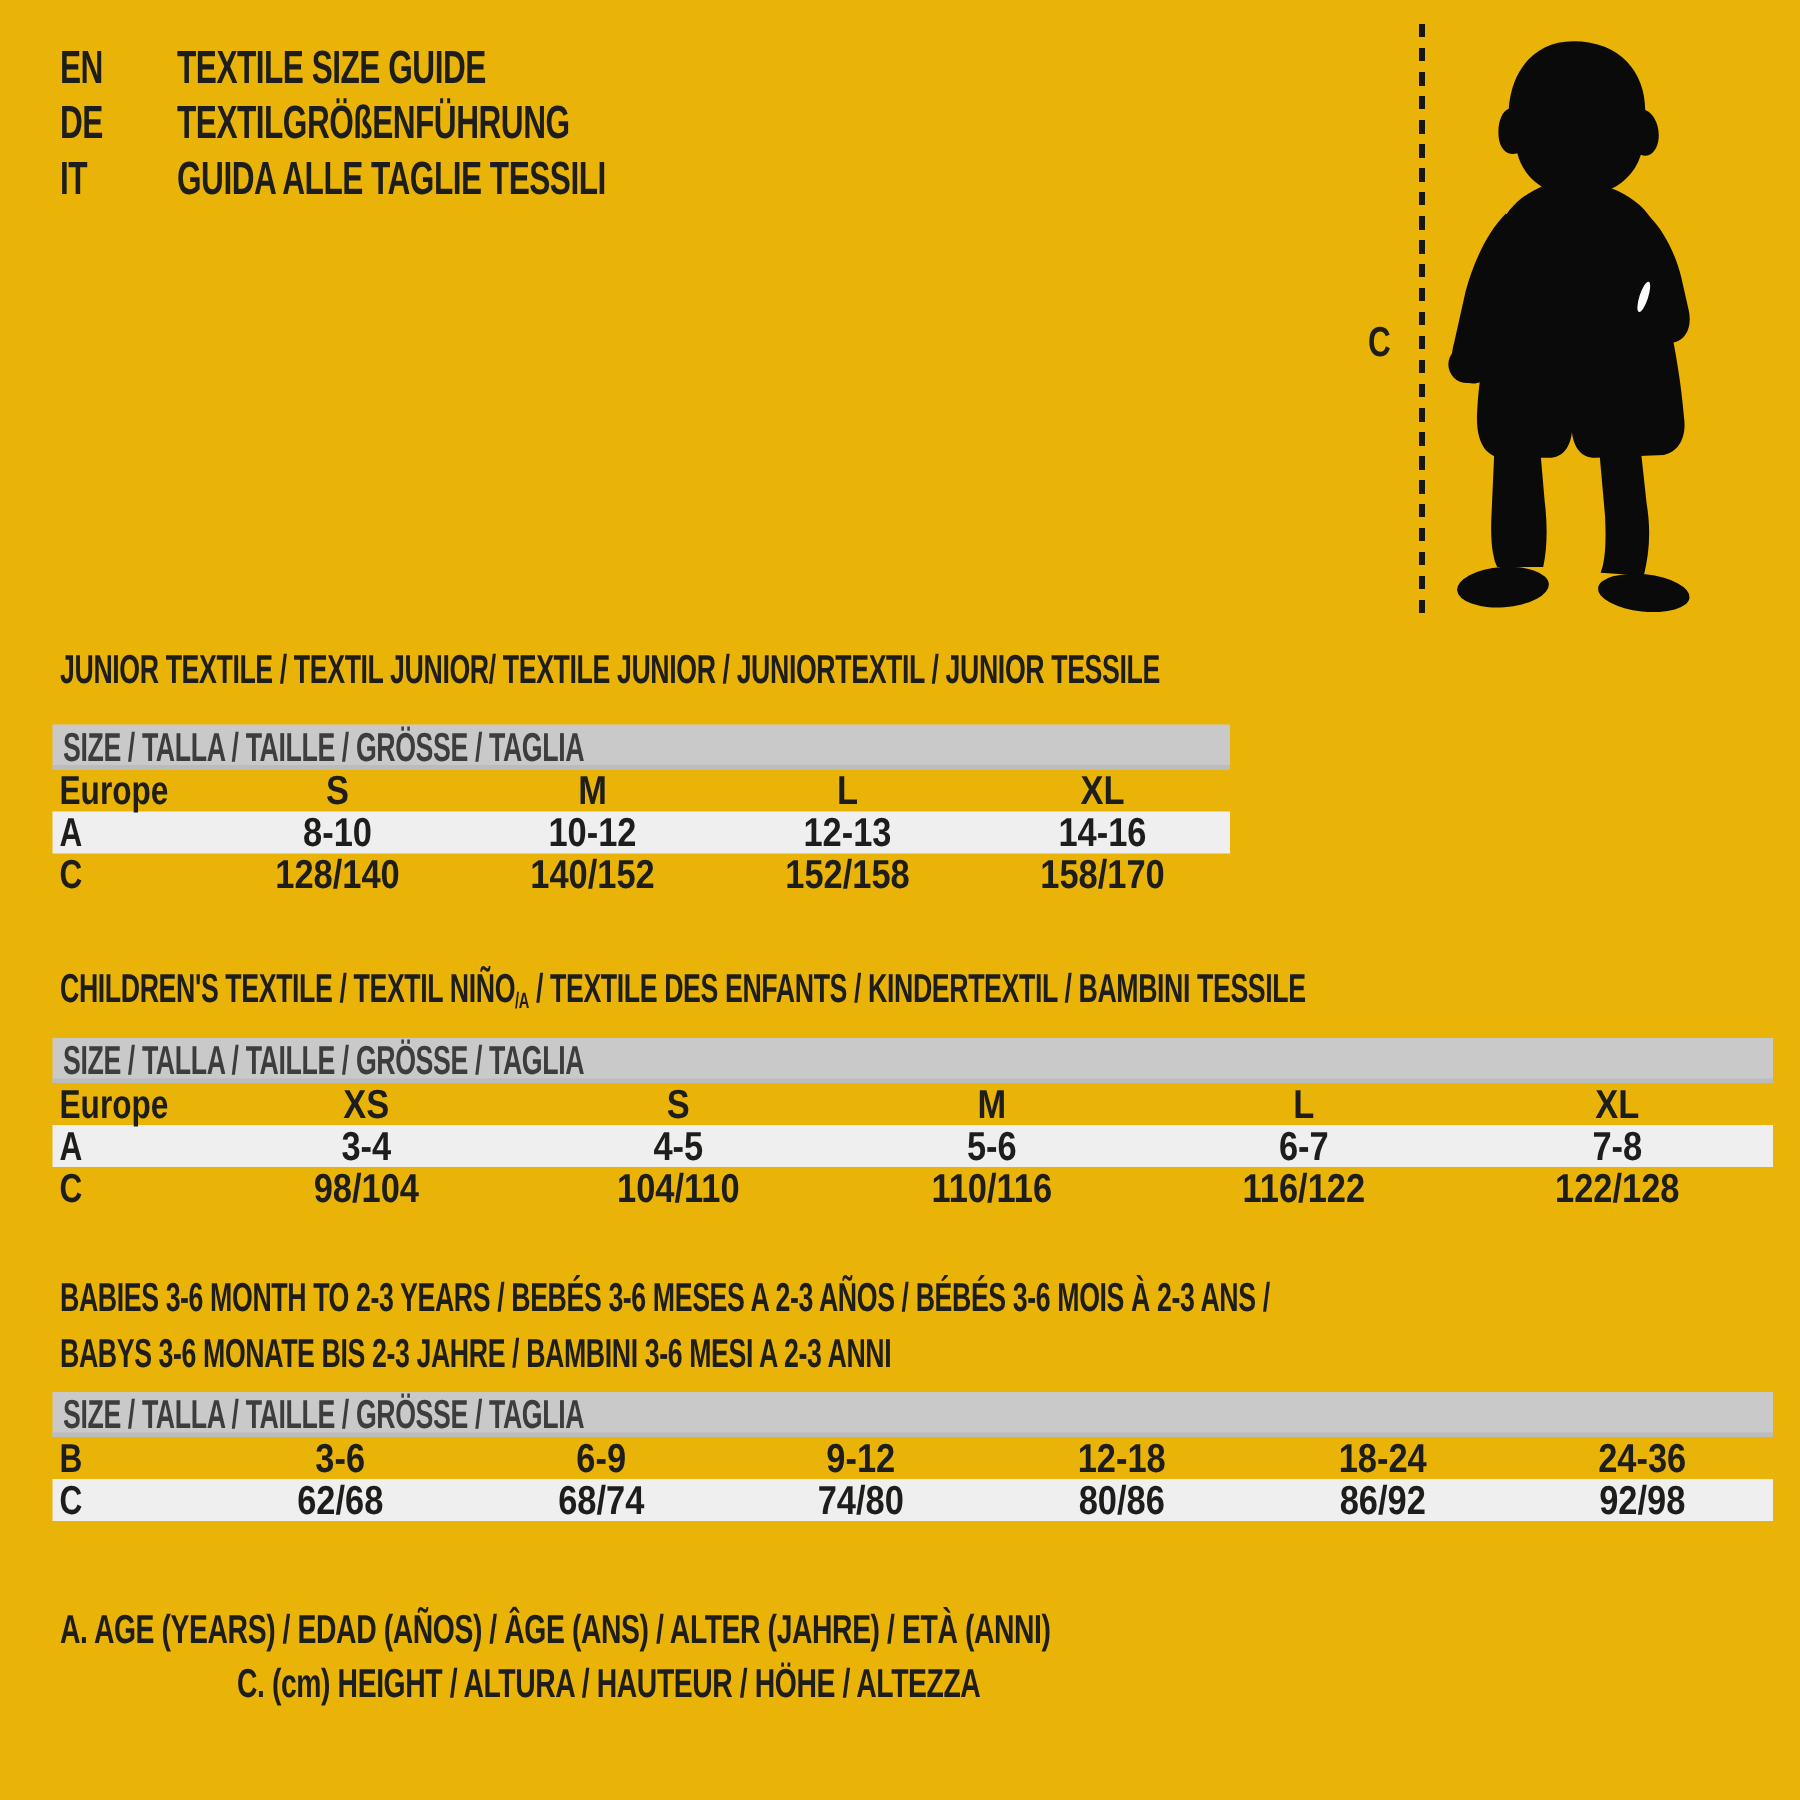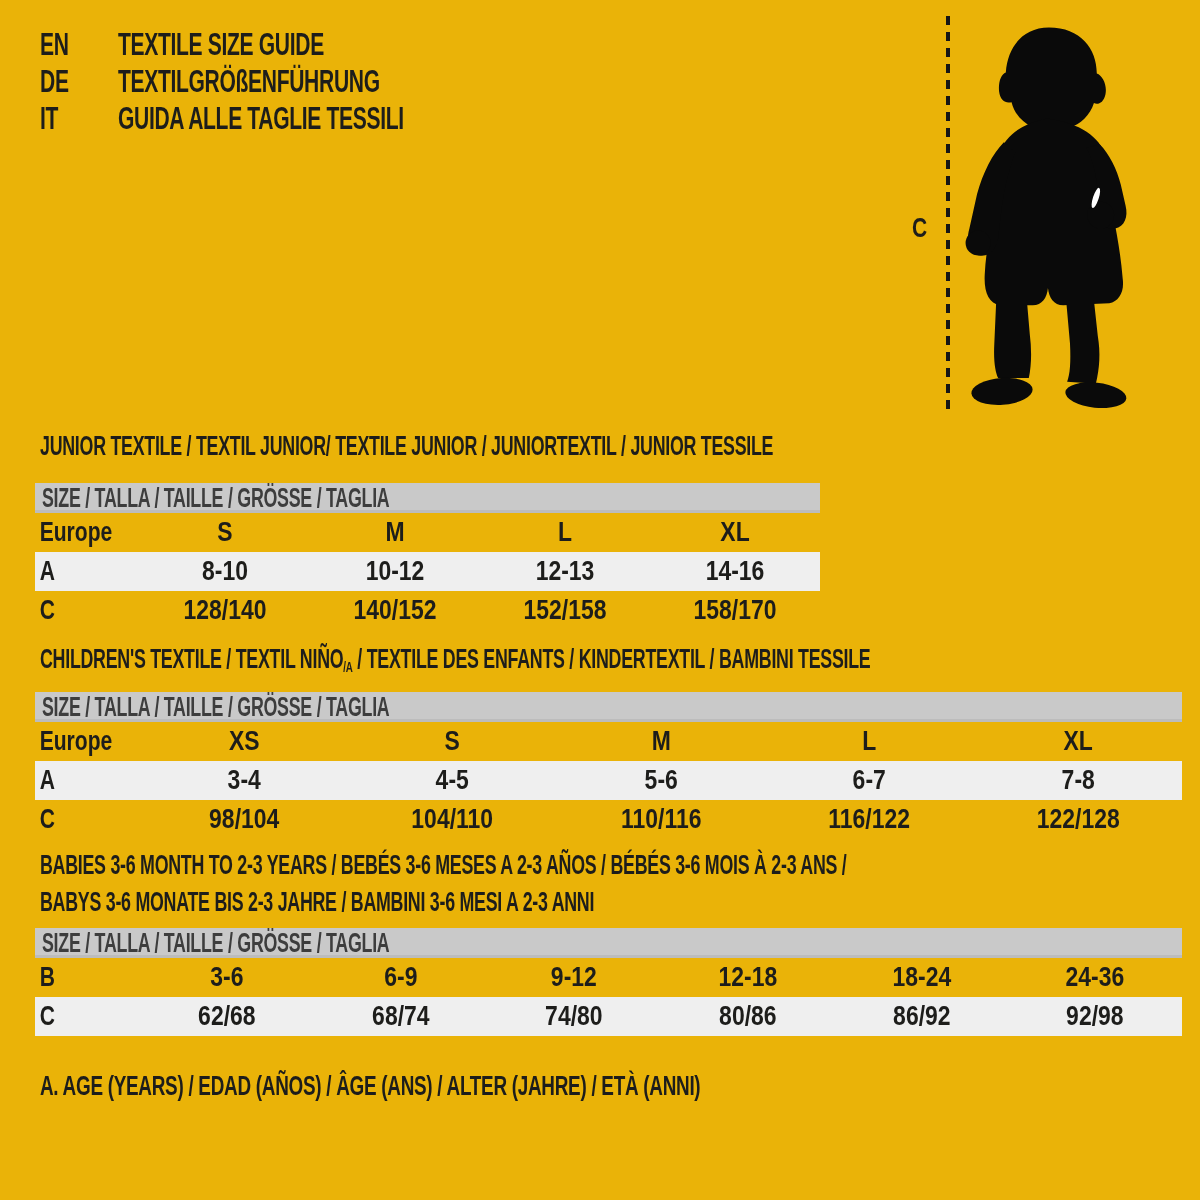--- a/index.html
+++ b/index.html
@@ -41,21 +41,21 @@
   .t3b{top:887px;}
 
   
   .table{position:absolute;left:35px;}
   .tbl1{top:483px;width:785px;}
   .tbl2{top:692px;width:1147px;}
   .tbl3{top:928px;width:1147px;}
   .size-bar{height:30px;background:var(--bar);border-bottom:3px solid var(--bar-edge);
     box-sizing:border-box;display:flex;padding-left:7px;
     font-size:27px;color:#3d3d3d;letter-spacing:-.4px;}
-  .t-row{display:flex;height:39px;align-items:center;}
+  .t-row{display:flex;height:28px;align-items:center;}
   .t-row.shaded{background:var(--shade);}
   .t-label{flex:0 0 105px;width:105px;padding-left:6px;font-size:27px;
     display:inline-block;transform:scaleX(.78);transform-origin:0 50%;white-space:nowrap;box-sizing:border-box;}
   .t-cell{flex:1;text-align:center;font-size:27px;transform:scaleX(.85);transform-origin:50% 50%;white-space:nowrap;}
 
   
   .footnotes{position:absolute;left:40px;top:1068px;}
   .fn-line{height:36px;display:flex;align-items:center;font-size:27px;letter-spacing:-.4px;justify-content:center;}
   .fn-line span{display:inline-block;transform:scaleX(.70);transform-origin:0 50%;white-space:nowrap;}
 </style>
@@ -198,15 +198,18 @@
           <span class="t-cell">86/92</span>
           <span class="t-cell">92/98</span>
         </div>
       </div>
   </div>
 
   <div class="footnotes">
     <div class="fn-line">
       <span>A. AGE (YEARS) / EDAD (AÑOS) / ÂGE (ANS) / ALTER (JAHRE) / ETÀ (ANNI)</span>
     </div>
+    <div class="fn-line">
+      <span>C. (cm) HEIGHT / ALTURA / HAUTEUR / HÖHE / ALTEZZA</span>
+    </div>
   </div>
 
 </div>
 
 </body></html>

